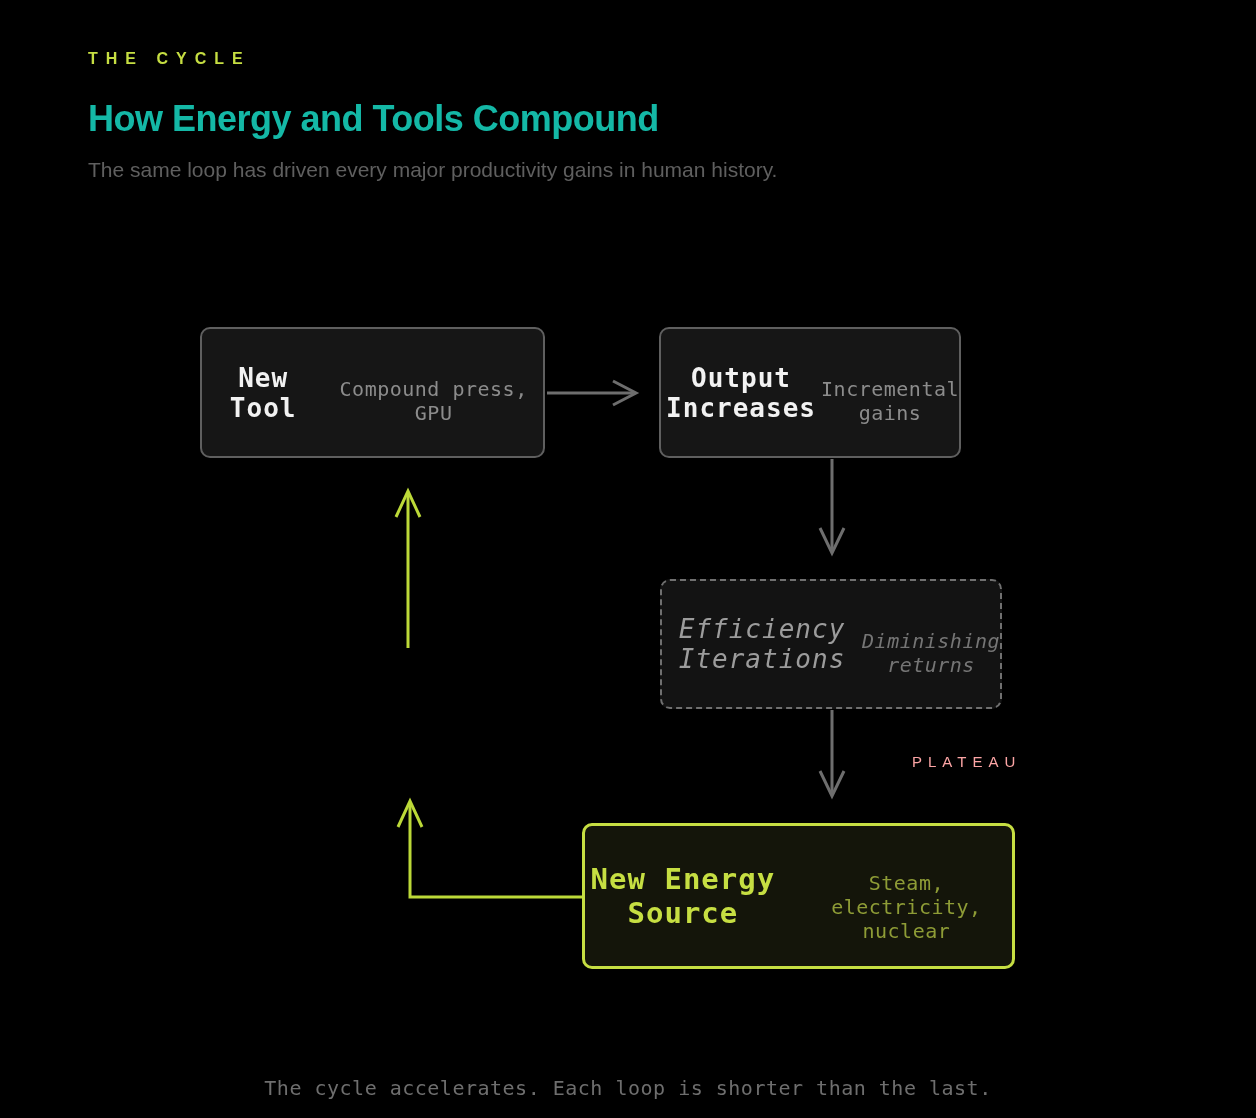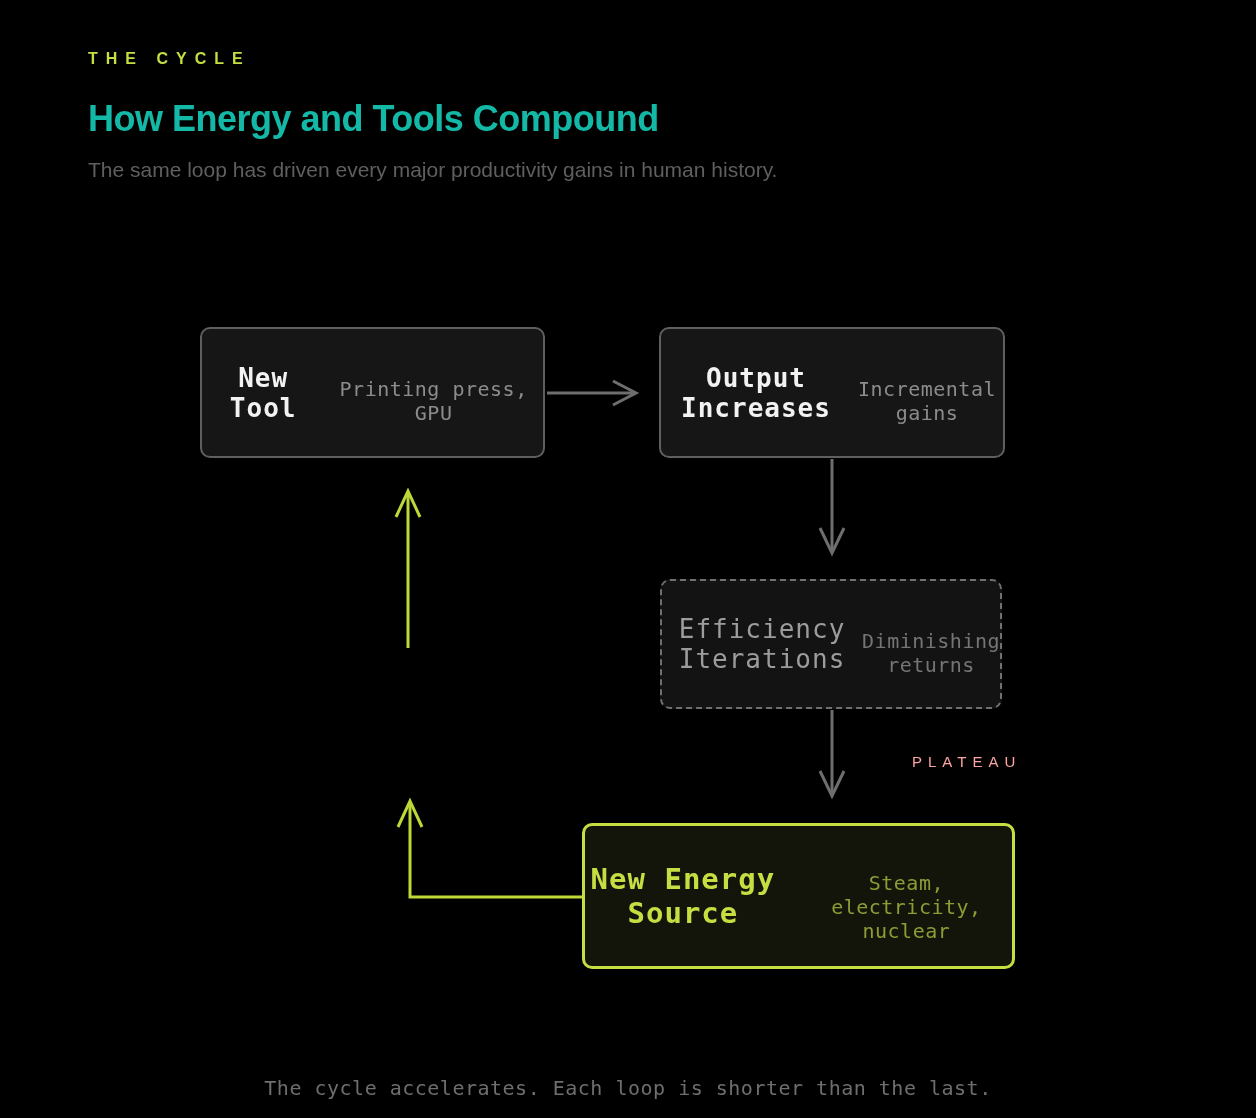--- a/index.html
+++ b/index.html
@@ -70,41 +70,42 @@
   .node-gray {
     background: #161616;
     border: 2px solid #5f5f5f;
   }
   .node-gray .t { color: #f2f2f2; }
   .node-gray .s { color: #8c8c8c; }
 
   .node-dashed {
     background: #131313;
     border: 2px dashed #707070;
+    font-style: italic;
   }
   .node-dashed .t { color: #9c9c9c; font-weight: normal; }
   .node-dashed .s { color: #757575; }
 
   .node-green-dim {
     background: #14150a;
     border: 2px solid #5a6420;
   }
   .node-green-dim .t { color: var(--accent, #c6de42); }
   .node-green-dim .s { color: var(--accent-muted, #8e9c36); }
 
   .node-green-bright {
     background: #14150a;
     border: 3px solid var(--accent, #c6de42);
     gap: 8px;
   }
   .node-green-bright .t { color: var(--accent, #c6de42); font-size: 29px; }
   .node-green-bright .s { color: var(--accent-muted, #8e9c36); margin-top: 21px; margin-left: 12px; }
 
   #node-new-tool        { left: 200px; top: 327px; width: 345px; height: 131px; }
-  #node-output          { left: 659px; top: 327px; width: 346px; height: 131px; }
+  #node-output          { left: 659px; top: 327px; width: 302px; height: 131px; }
   #node-efficiency      { left: 660px; top: 579px; width: 342px; height: 130px; }
   #node-tool-redesigned { left: 225px; top: 649px; width: 365px; height: 128px; }
   #node-new-energy      { left: 582px; top: 823px; width: 433px; height: 146px; }
 
   
   .arrow-layer {
     position: absolute;
     left: 0; top: 0;
     width: 1256px;
     height: 1118px;
@@ -166,21 +167,21 @@
     </g>
 
     <g>
       <polyline class="edge-green" points="582,897 410,897 410,804"></polyline>
       <polyline class="edge-green" points="398,827 410,801 422,827"></polyline>
     </g>
   </svg>
 
   <div class="node node-gray" id="node-new-tool">
     <div class="t">New Tool</div>
-    <div class="s">Printing press, GPU</div>
+    <div class="s">Compound press, GPU</div>
   </div>
 
   <div class="node node-gray" id="node-output">
     <div class="t">Output Increases</div>
     <div class="s">Incremental gains</div>
   </div>
 
   <div class="node node-dashed" id="node-efficiency">
     <div class="t">Efficiency Iterations</div>
     <div class="s">Diminishing returns</div>

